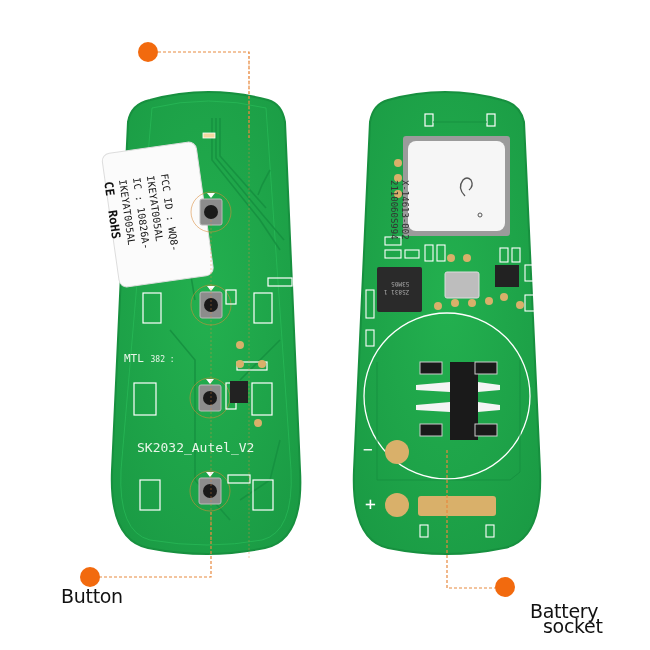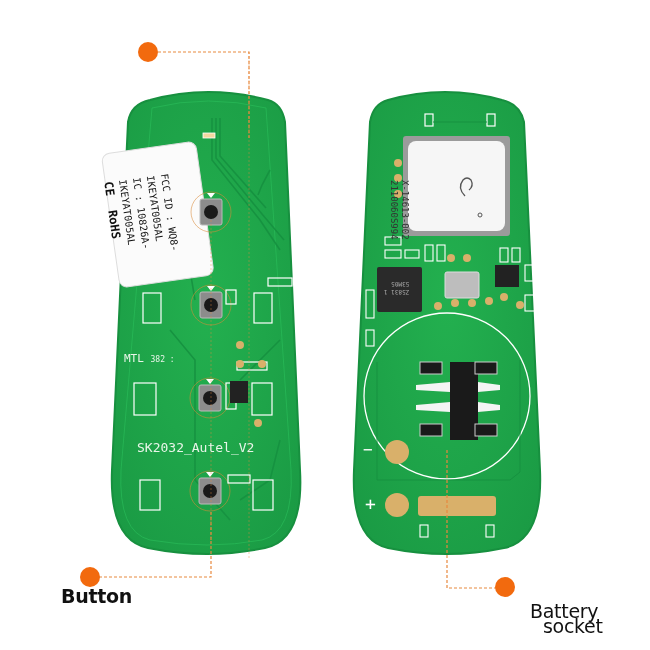--- a/index.html
+++ b/index.html
@@ -3,21 +3,21 @@
 <meta charset="utf-8">
 <style>
   html, body { margin: 0; padding: 0; background: #ffffff; }
   body { width: 650px; height: 650px; position: relative; overflow: hidden; font-family: "Liberation Sans", sans-serif; }
   .stage { position: absolute; left: 0; top: 0; width: 650px; height: 650px; }
   .callout-label {
     position: absolute; color: #111111; font-family: "DejaVu Sans", "Liberation Sans", sans-serif;
     font-size: 19px; letter-spacing: -0.3px; white-space: nowrap;
   }
   #lbl-power { left: 25px; top: 37px; }
-  #lbl-button { left: 61px; top: 585px; font-weight: bold; }
+  #lbl-button { left: 61px; top: 585px; }
   #lbl-battery { left: 530px; top: 604px; line-height: 15px; }
   #lbl-battery span { display: block; }
   #lbl-battery .l2 { margin-left: 13px; }
   .dot { position: absolute; width: 20px; height: 20px; border-radius: 50%; background: #f26a0e; }
   .pcb-svg { position: absolute; left: 0; top: 0; }
   .chip-text { position: absolute; font-family: "DejaVu Sans Mono", "Liberation Mono", monospace; color: #e8f5e8; white-space: nowrap; }
   .label-sticker { position: absolute; font-family: "DejaVu Sans Mono", monospace; color: #111; }
 </style>
 </head>
 <body>

